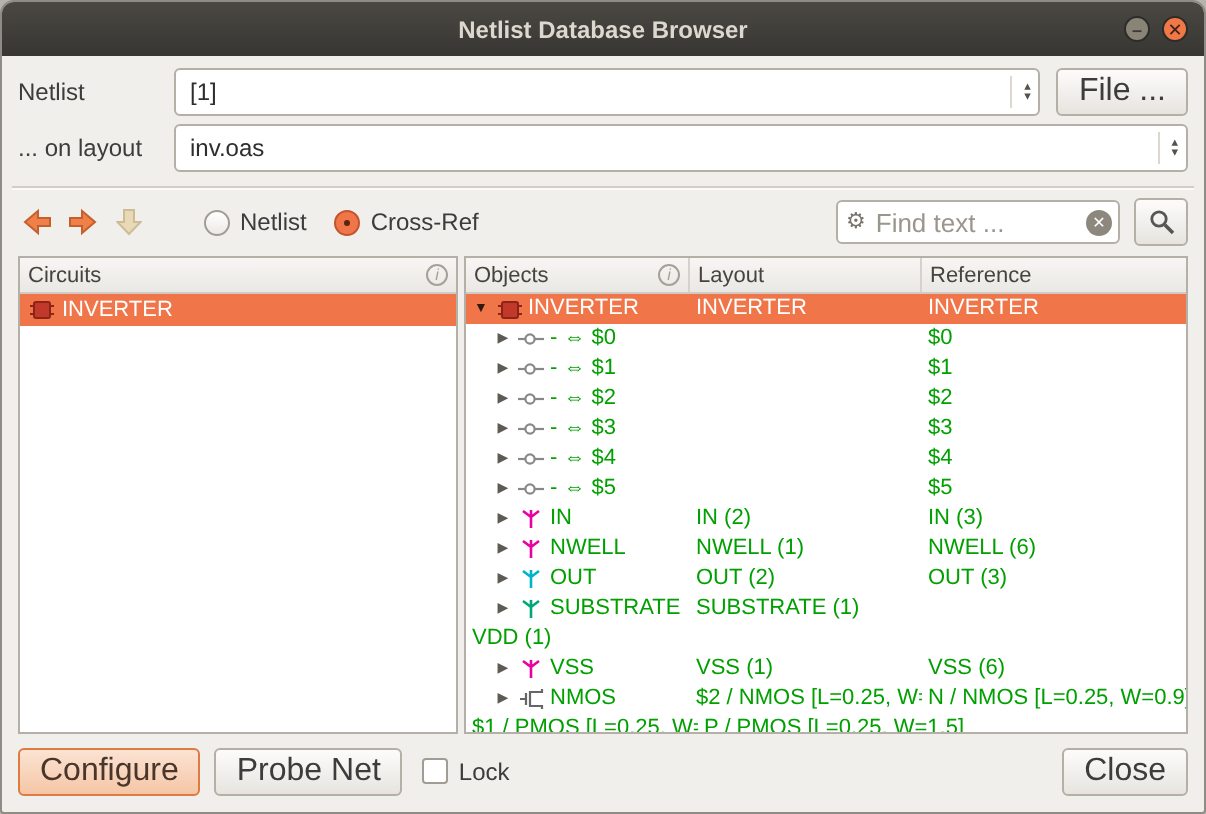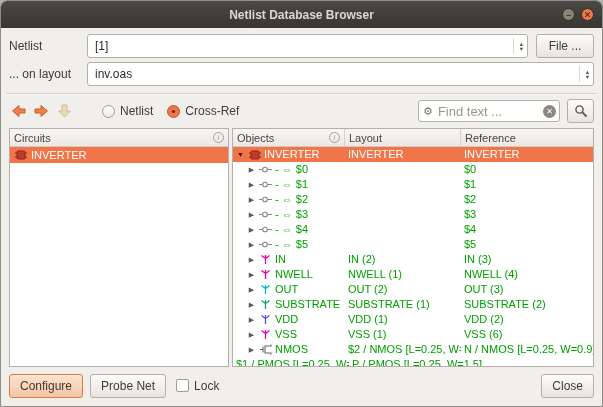--- a/index.html
+++ b/index.html
@@ -21,21 +21,21 @@
   
   .content{flex:1;display:flex;flex-direction:column;padding:4px 5px 6px;min-height:0;}
   .form-row{display:flex;align-items:center;height:26px;margin:1px 3px;}
   .flabel{width:78px;flex:0 0 78px;font-size:12px;color:#3c3c3c;}
   .combo{flex:1;height:24px;box-sizing:border-box;background:#fff;border:1px solid #b4b0a8;
     border-radius:3px;display:flex;align-items:center;padding:0 4px 0 7px;font-size:12px;color:#2e2e2e;}
   .combo-text{flex:1;overflow:hidden;white-space:nowrap;}
   .spin{display:flex;flex-direction:column;font-size:6.5px;line-height:5px;color:#55524c;
     padding-left:6px;border-left:1px solid #dcd8d1;height:16px;justify-content:center;text-align:center;}
   .btn{height:24px;background:linear-gradient(#fdfcfb,#e7e4df);border:1px solid #b4b0a8;
-    border-radius:3px;font-size:12px;color:#3c3c3c;padding:0 10px;font-family:inherit;
+    border-radius:3px;font-size:16px;color:#3c3c3c;padding:0 10px;font-family:inherit;
     display:inline-flex;align-items:center;justify-content:center;gap:4px;box-sizing:border-box;}
   .file-btn{margin-left:8px;min-width:58px;}
   .hsep{height:1px;background:#d2cec7;border-bottom:1px solid #fbfaf8;margin:5px 0 3px;}
   
   .toolbar{display:flex;align-items:center;height:26px;margin:0 3px 4px;gap:4px;}
   .navicon{width:19px;height:19px;display:flex;align-items:center;justify-content:center;}
   .radio{display:flex;align-items:center;gap:5px;font-size:12px;color:#3c3c3c;}
   .radio.first{margin-left:24px;}
   .radio+.radio{margin-left:10px;}
   .rb{width:13px;height:13px;border-radius:50%;background:linear-gradient(#fff,#eceae6);
@@ -334,21 +334,21 @@
               <div class="cell c0 w-obj">
                 <span class="exp">▶</span>
                 <span class="icn">
                   <svg width="11" height="11" viewBox="0 0 11 11" fill="none" stroke="#e800a0" stroke-width="1.3">
                     <path d="M5.5 1 L5.5 10 M5.5 4.5 L1.5 1.5 M5.5 4.5 L9.5 1.5"></path>
                   </svg>
                 </span>
                 <span class="lbl">NWELL</span>
               </div>
               <div class="cell w-lay">NWELL (1)</div>
-              <div class="cell w-ref">NWELL (4)</div>
+              <div class="cell w-ref">NWELL (6)</div>
             </div>
             <div class="trow child">
               <div class="cell c0 w-obj">
                 <span class="exp">▶</span>
                 <span class="icn">
                   <svg width="11" height="11" viewBox="0 0 11 11" fill="none" stroke="#00b4c8" stroke-width="1.3">
                     <path d="M5.5 1 L5.5 10 M5.5 4.5 L1.5 1.5 M5.5 4.5 L9.5 1.5"></path>
                   </svg>
                 </span>
                 <span class="lbl">OUT</span>
@@ -360,34 +360,23 @@
               <div class="cell c0 w-obj">
                 <span class="exp">▶</span>
                 <span class="icn">
                   <svg width="11" height="11" viewBox="0 0 11 11" fill="none" stroke="#00a878" stroke-width="1.3">
                     <path d="M5.5 1 L5.5 10 M5.5 4.5 L1.5 1.5 M5.5 4.5 L9.5 1.5"></path>
                   </svg>
                 </span>
                 <span class="lbl">SUBSTRATE</span>
               </div>
               <div class="cell w-lay">SUBSTRATE (1)</div>
-              <div class="cell w-ref">SUBSTRATE (2)</div>
-            </div>
-            <div class="trow child">
-              <div class="cell c0 w-obj">
-                <span class="exp">▶</span>
-                <span class="icn">
-                  <svg width="11" height="11" viewBox="0 0 11 11" fill="none" stroke="#5a50e6" stroke-width="1.3">
-                    <path d="M5.5 1 L5.5 10 M5.5 4.5 L1.5 1.5 M5.5 4.5 L9.5 1.5"></path>
-                  </svg>
-                </span>
-                <span class="lbl">VDD</span>
-              </div>
+            </div>
+            <div class="trow child">
               <div class="cell w-lay">VDD (1)</div>
-              <div class="cell w-ref">VDD (2)</div>
             </div>
             <div class="trow child">
               <div class="cell c0 w-obj">
                 <span class="exp">▶</span>
                 <span class="icn">
                   <svg width="11" height="11" viewBox="0 0 11 11" fill="none" stroke="#e800a0" stroke-width="1.3">
                     <path d="M5.5 1 L5.5 10 M5.5 4.5 L1.5 1.5 M5.5 4.5 L9.5 1.5"></path>
                   </svg>
                 </span>
                 <span class="lbl">VSS</span>

